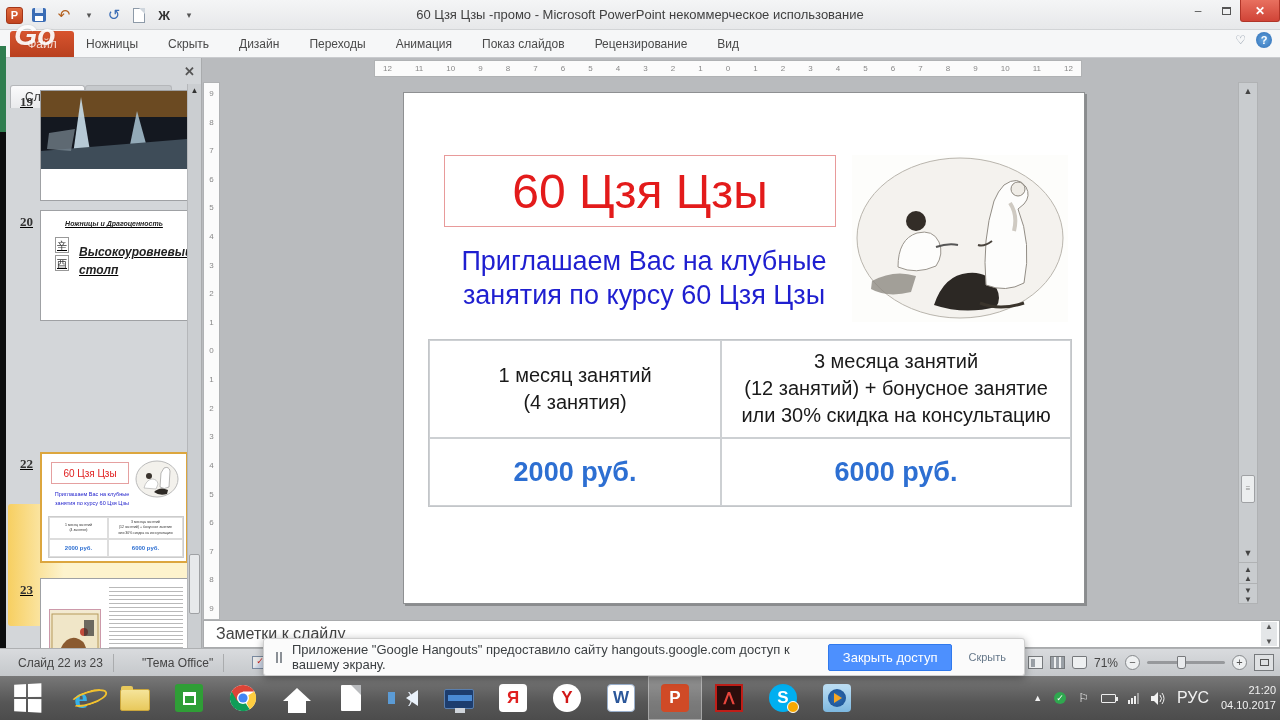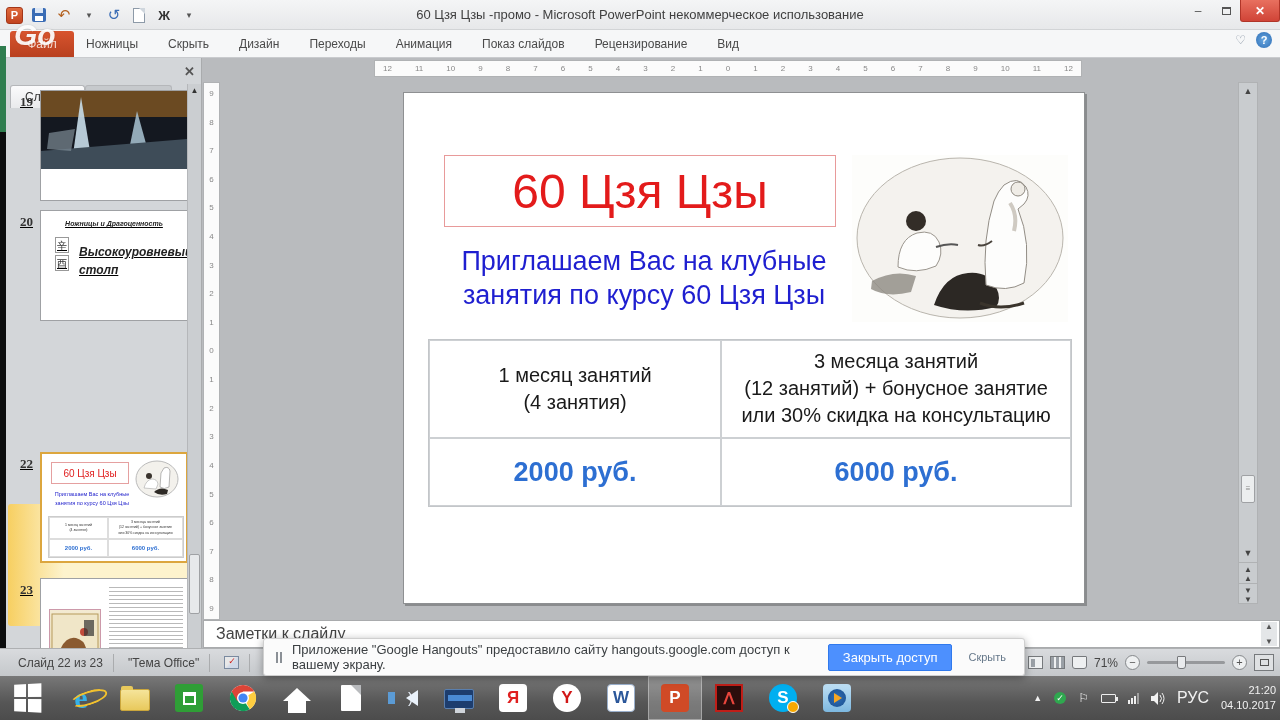--- a/index.html
+++ b/index.html
@@ -87,21 +87,21 @@
   #vscroll{left:1238px;top:82px;width:20px;height:522px;background:#c9cccf;border:1px solid #b0b2b4;}
   .vs-arrow{height:16px;text-align:center;font-size:9px;color:#444;line-height:16px;}
   #vs-thumb{position:absolute;left:2px;top:392px;width:14px;height:28px;background:#eceeef;border:1px solid #9fa1a4;border-radius:2px;font-size:8px;color:#888;text-align:center;line-height:26px;}
   #vs-down{position:absolute;left:0;bottom:42px;width:18px;}
   .dbl{position:absolute;left:0;width:18px;height:20px;text-align:center;font-size:8px;color:#444;line-height:9px;padding-top:2px;border-top:1px solid #b0b2b4;}
   
   #notes{left:203px;top:620px;width:1077px;height:28px;background:#fff;border:1px solid #a9abad;font-size:16px;color:#444;padding:4px 0 0 12px;}
   #notes-scroll{position:absolute;right:2px;top:1px;width:16px;height:24px;display:flex;flex-direction:column;justify-content:space-between;font-size:8px;color:#555;text-align:center;background:#e4e6e8;}
   
   #statusbar{left:0;top:648px;width:1280px;height:28px;background:linear-gradient(#d9dbde,#c5c8cb);border-top:1px solid #aeb0b2;font-size:12px;color:#444;}
-  #status-left{position:absolute;left:8px;top:0;height:27px;display:flex;align-items:center;gap:4px;}
+  #status-left{position:absolute;left:8px;top:0;height:27px;display:flex;align-items:center;gap:18px;}
   .st-item{padding:0 10px;height:18px;display:flex;align-items:center;border-right:1px solid #aaacae;}
   .spell-ico{width:15px;height:13px;background:linear-gradient(135deg,#e8e8e8 40%,#cfd8e8 60%);border:1px solid #7a8aa0;position:relative;}
   .spell-ico:after{content:"✓";color:#c22;font-size:9px;position:absolute;left:3px;top:-1px;}
   #status-right{position:absolute;right:6px;top:0;height:27px;display:flex;align-items:center;gap:7px;}
   .view-ico{width:15px;height:13px;border:1px solid #76797c;background:#eef0f1;position:relative;}
   .view-ico.v1:after{content:"";position:absolute;left:2px;top:2px;width:4px;height:8px;background:#9aa0a6;}
   .view-ico.v2{background:repeating-linear-gradient(90deg,#9aa0a6 0 3px,#eef0f1 3px 5px);}
   .view-ico.v3{border-radius:1px 1px 3px 3px;}
   .zoom-circle{width:15px;height:15px;border-radius:50%;border:1px solid #85888b;background:#eef0f1;color:#555;font-size:11px;line-height:13px;text-align:center;}
   #zoom-track{width:78px;height:3px;background:#97999c;position:relative;border-radius:2px;}

